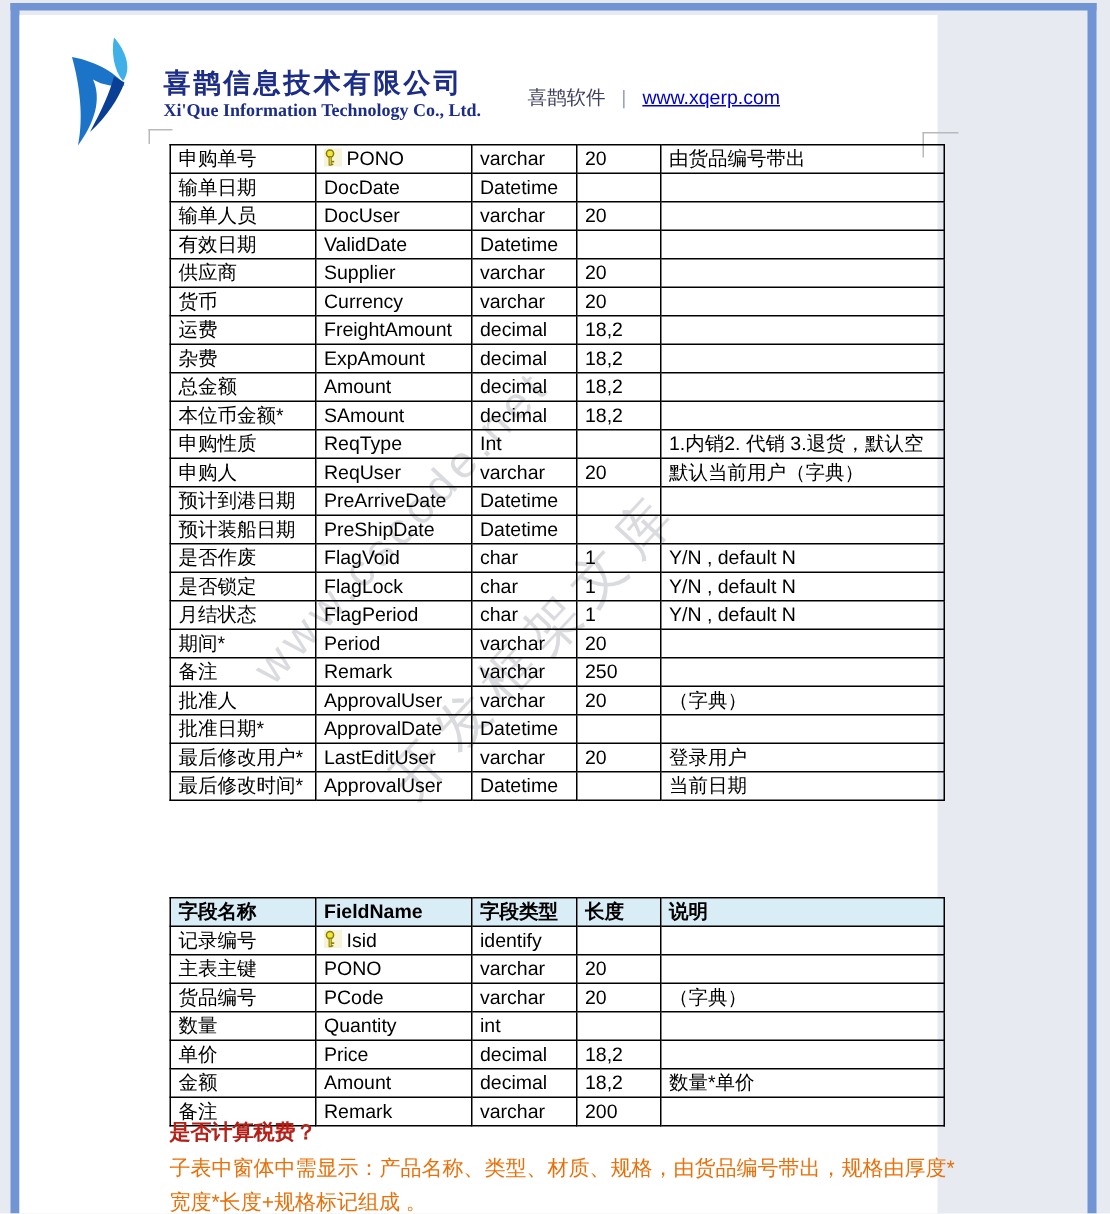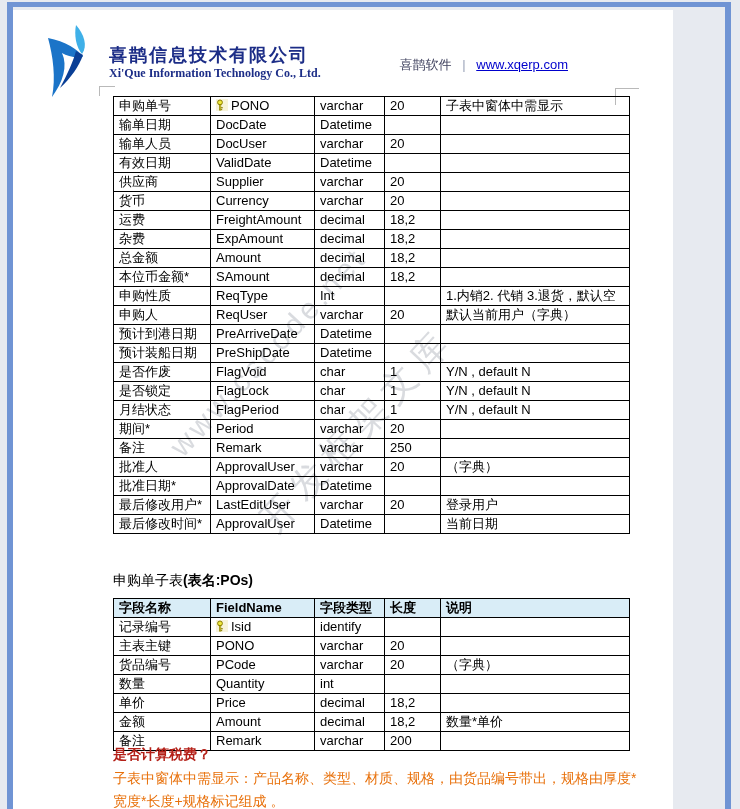--- a/index.html
+++ b/index.html
@@ -3,21 +3,21 @@
 <meta charset="utf-8">
 <style>
   html,body{margin:0;padding:0;}
   body{
     width:740px;height:809px;overflow:hidden;position:relative;
     background:#e7eaf0;
     font-family:"Liberation Sans","DejaVu Sans",sans-serif;
   }
   .frame-band{position:absolute;background:#7094d4;}
   .page{
-    position:absolute;left:13px;top:10px;width:660px;height:799px;
+    position:absolute;left:13px;top:10px;width:612px;height:799px;
     background:#ffffff;
   }
   
   .logo-wrap{position:absolute;left:30px;top:14px;width:360px;height:70px;}
   .bird{position:absolute;left:0;top:0;width:62px;height:74px;}
   .logo-text{position:absolute;left:66px;top:20px;}
   .logo-cn{font-size:18px;font-weight:bold;letter-spacing:2px;color:#1c2d87;line-height:22px;}
   .logo-en{font-family:"Liberation Serif","DejaVu Serif",serif;font-size:12px;font-weight:bold;color:#1c2d87;line-height:14px;}
   .hdr-right{position:absolute;right:105px;top:46px;font-size:13px;color:#3f415e;white-space:nowrap;}
   .hdr-sep{color:#9aa3b8;margin:0 7px;}
@@ -95,21 +95,21 @@
         <tr>
           <td>申购单号</td>
           <td><span class="key"><svg viewBox="0 0 12 12" width="12" height="12">
                 <circle cx="4" cy="3.4" r="2.4" fill="#efe83a" stroke="#8a7d00" stroke-width="1"></circle>
                 <rect x="3.4" y="5.5" width="1.4" height="5.6" fill="#efe83a" stroke="#8a7d00" stroke-width="0.7"></rect>
                 <rect x="4.8" y="8.2" width="2" height="1.1" fill="#8a7d00"></rect>
                 <rect x="4.8" y="10.1" width="1.4" height="1" fill="#8a7d00"></rect>
               </svg></span>PONO</td>
           <td>varchar</td>
           <td>20</td>
-          <td>子表中窗体中需显示</td>
+          <td>由货品编号带出</td>
         </tr>
         <tr>
           <td>输单日期</td>
           <td>DocDate</td>
           <td>Datetime</td>
           <td></td>
           <td></td>
         </tr>
         <tr>
           <td>输单人员</td>
@@ -254,23 +254,20 @@
         <tr>
           <td>最后修改时间*</td>
           <td>ApprovalUser</td>
           <td>Datetime</td>
           <td></td>
           <td>当前日期</td>
         </tr>
       </tbody>
   </table>
 
-  <div class="sub-title">
-    <span>申购单子表</span><span class="bold">(表名:POs)</span>
-  </div>
 
   <table class="spec" id="sub-table">
     <colgroup>
         <col class="c1">
         <col class="c2">
         <col class="c3">
         <col class="c4">
         <col class="c5">
       </colgroup>
     <thead>

